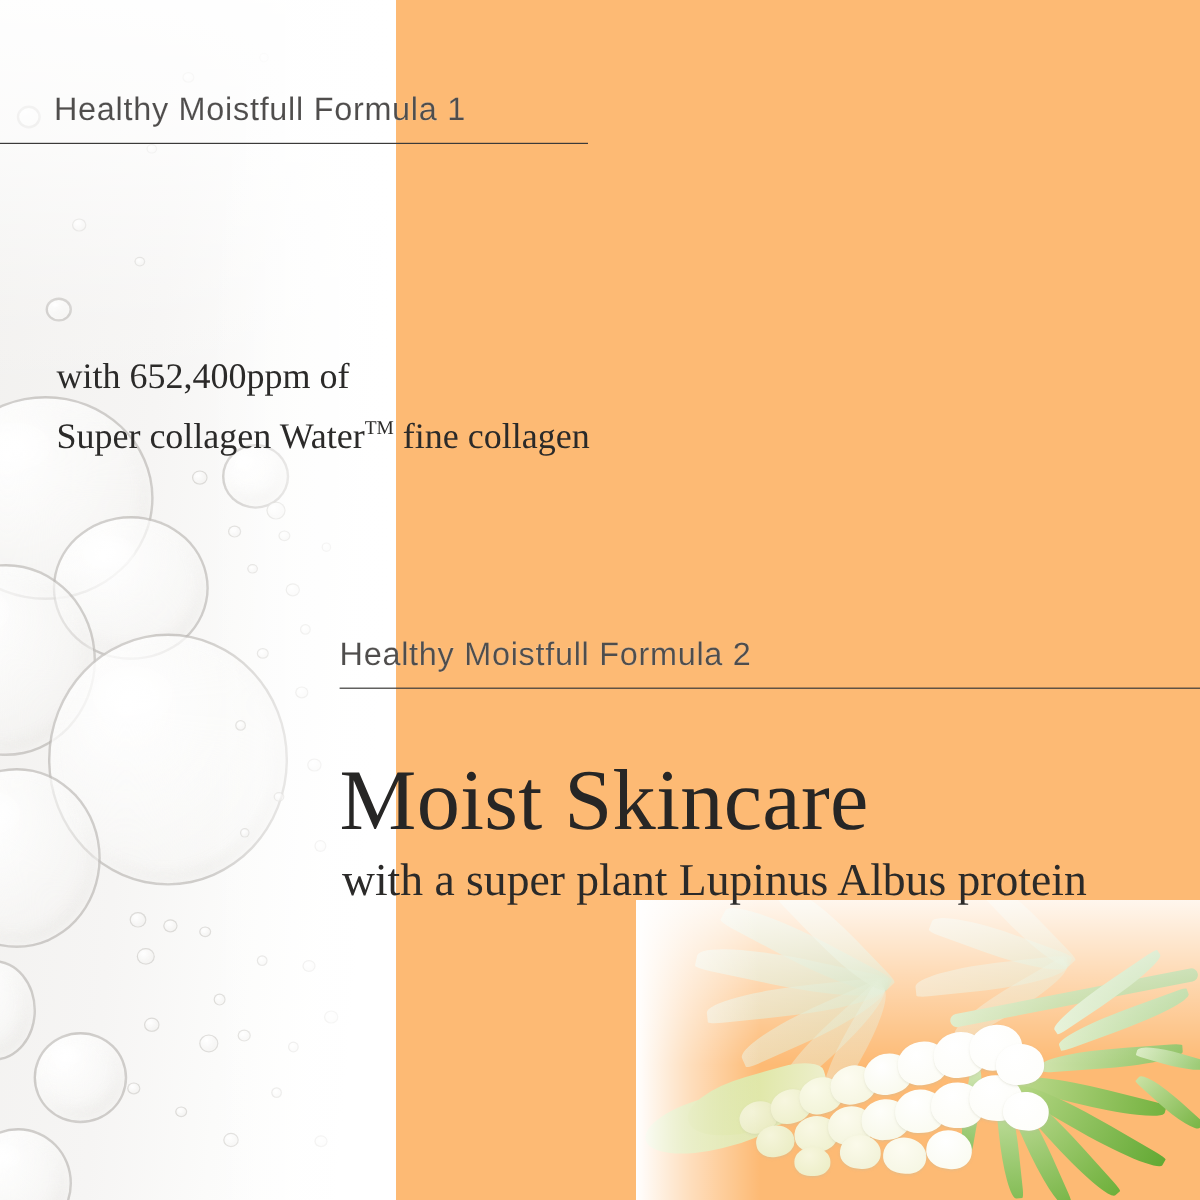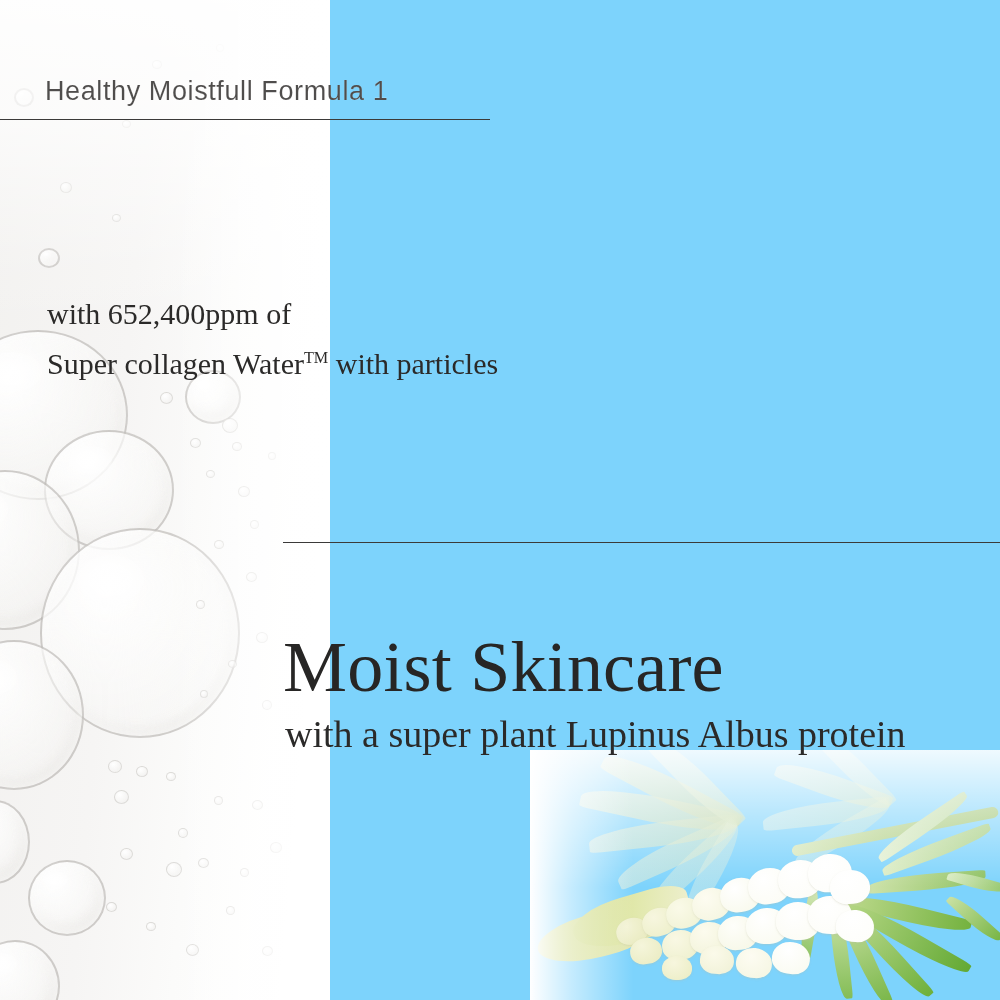--- a/index.html
+++ b/index.html
@@ -5,21 +5,21 @@
   html, body {
     margin: 0;
     padding: 0;
     background: #ffffff;
   }
   #page {
     position: relative;
     width: 1000px;
     height: 1000px;
     overflow: hidden;
-    background: #7dd3fc;
+    background: #fdba74;
     font-family: "Liberation Sans", sans-serif;
   }
 
   
   .bubble-photo {
     position: absolute;
     left: 0; top: 0;
     width: 330px;
     height: 1000px;
     overflow: hidden;
@@ -286,24 +286,25 @@
   </div>
 
   <div class="block" id="formula-one">
     <div class="eyebrow">Healthy Moistfull Formula 1</div>
     <div class="rule"></div>
   </div>
 
 
   <div class="block sub" id="subcopy-one">
     <div>with 652,400ppm of</div>
-    <div><span>Super collagen Water</span><sup>TM</sup><span> with particles</span></div>
+    <div><span>Super collagen Water</span><sup>TM</sup><span> fine collagen</span></div>
   </div>
 
   <div class="block" id="formula-two">
+    <div class="eyebrow">Healthy Moistfull Formula 2</div>
     <div class="rule"></div>
   </div>
 
   <div class="block sub" id="subcopy-two">
     <div>with a super plant Lupinus Albus protein</div>
   </div>
 
   <div class="block display" id="headline-two">Moist Skincare</div>
 
 </div>

